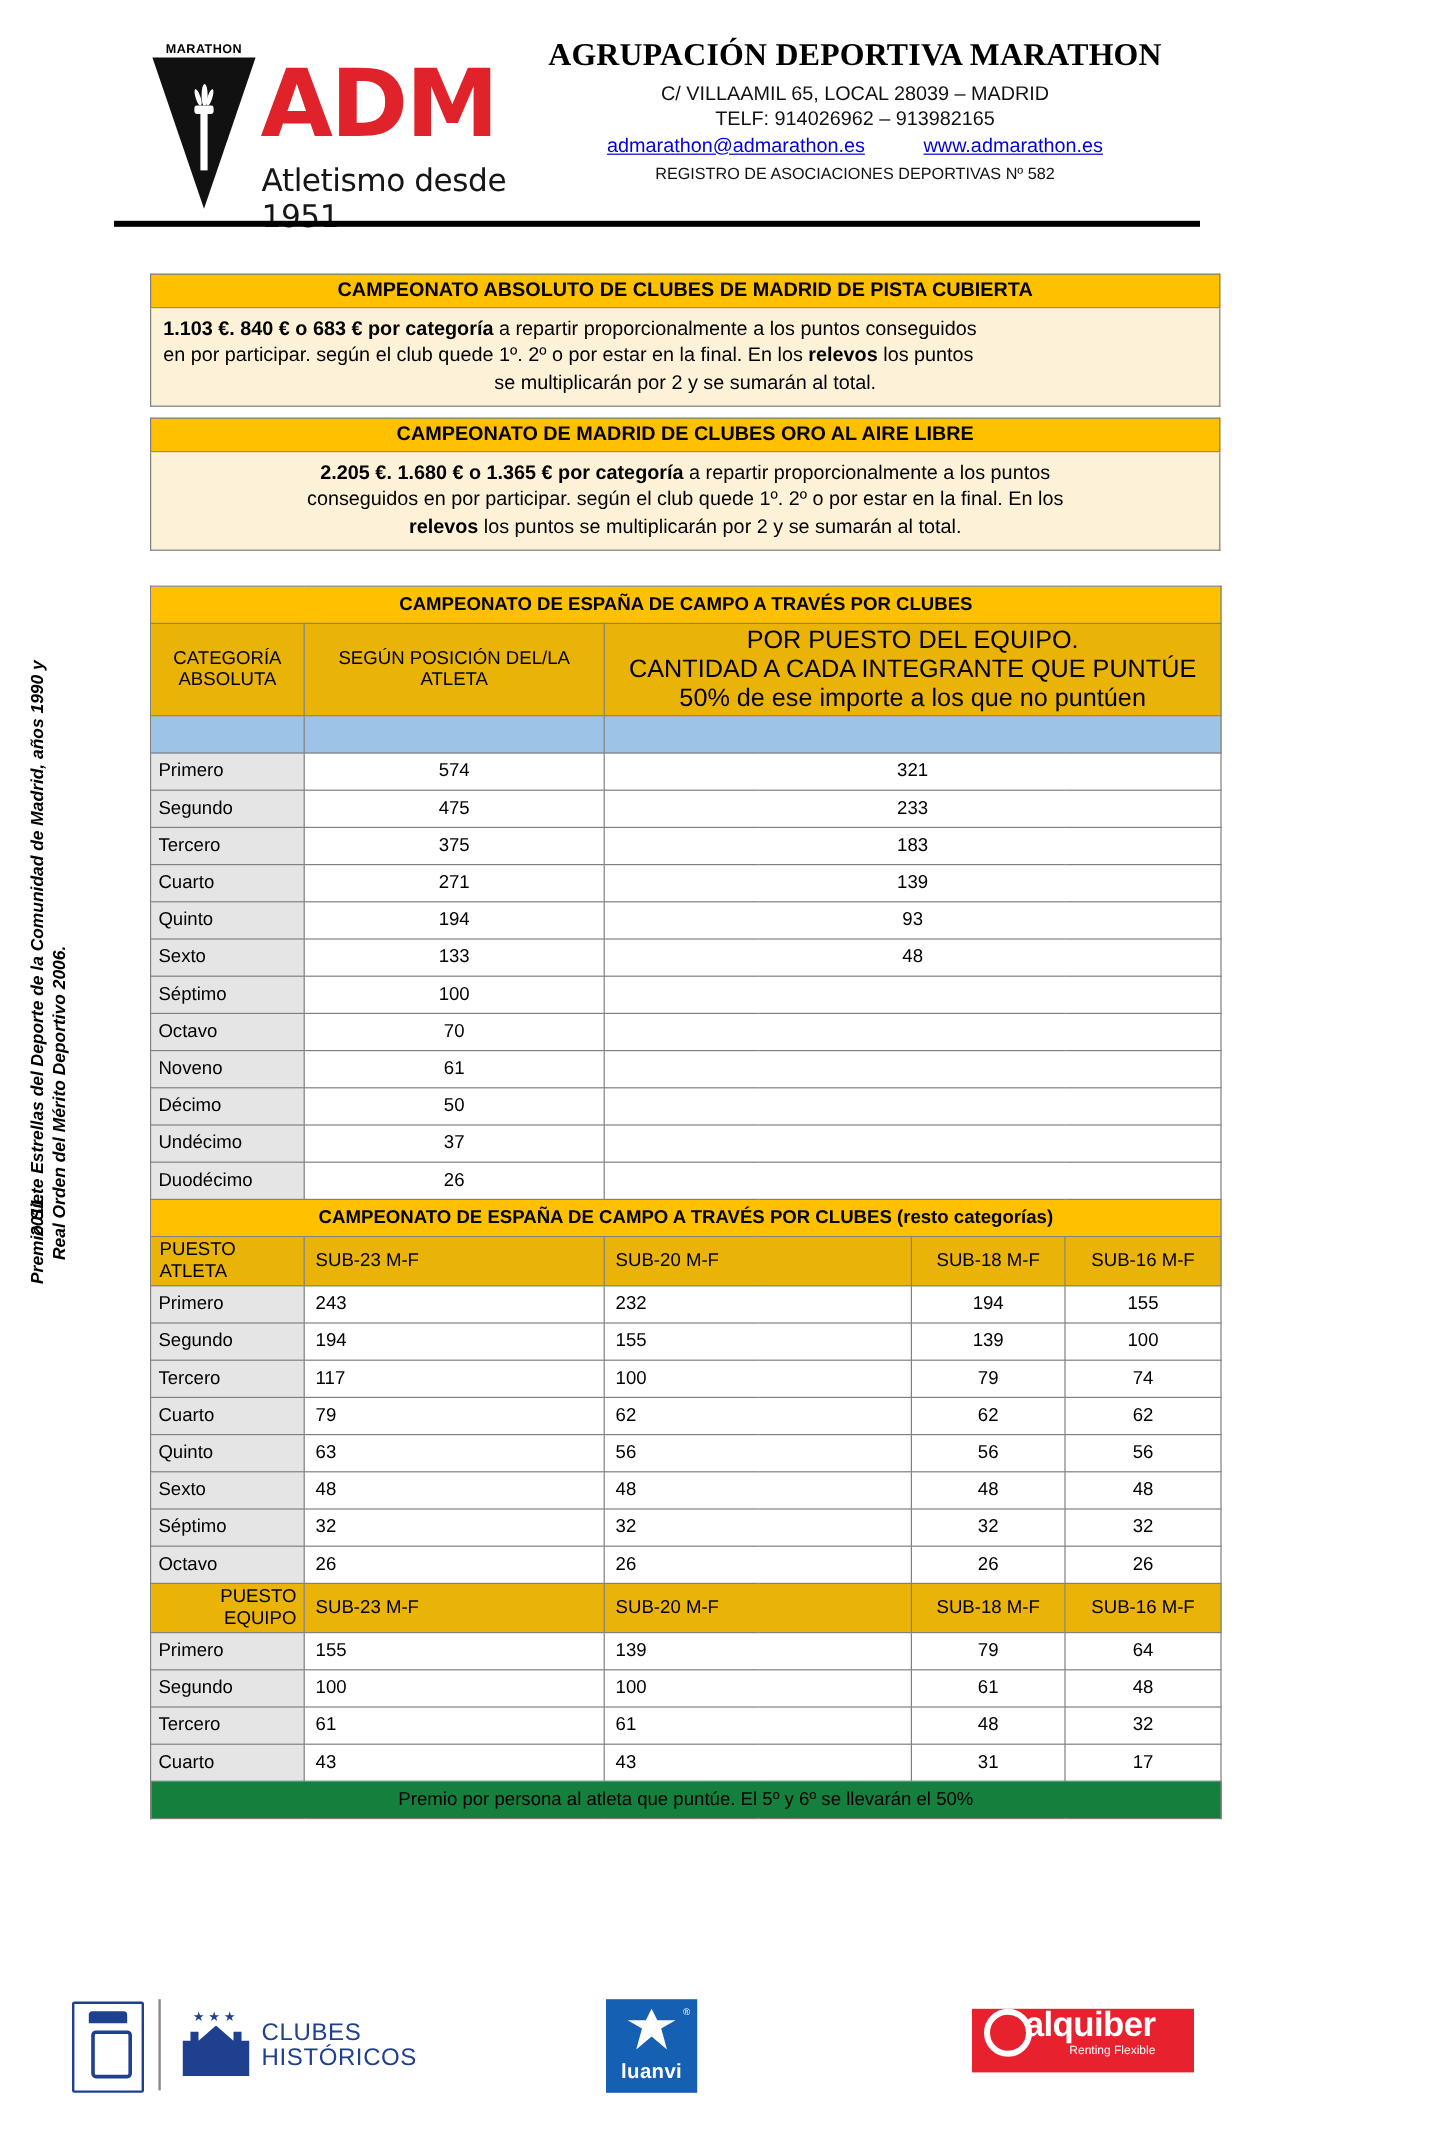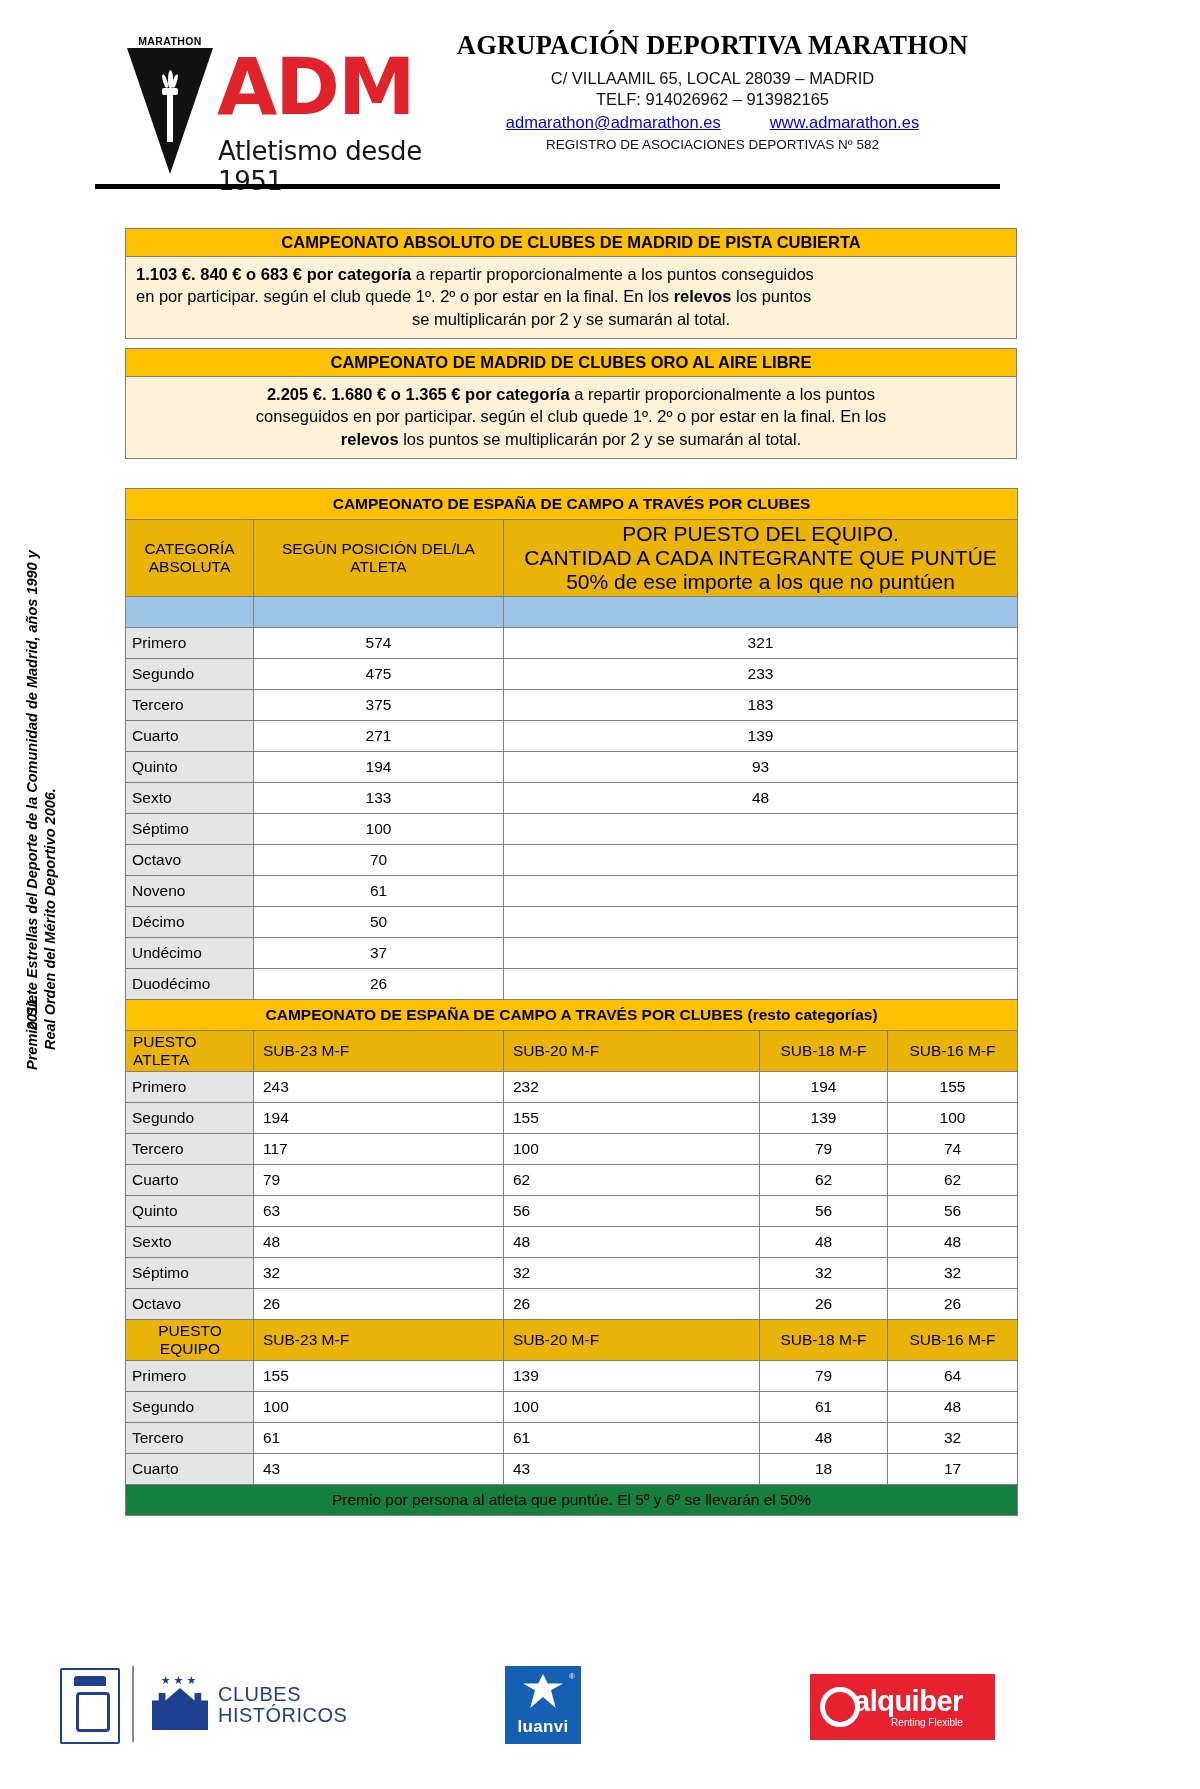--- a/index.html
+++ b/index.html
@@ -206,23 +206,23 @@
     clip-path:polygon(50% 0,62% 28%,100% 28%,70% 48%,82% 100%,50% 68%,18% 100%,30% 48%,0 28%,38% 28%);
   }
   .f-luanvi .reg{
     position:absolute; right:6px; top:6px; color:#fff; font-size:8px;
   }
   .f-luanvi .name{
     position:absolute; left:0; bottom:7px; width:76px; text-align:center;
     color:#ffffff; font-size:17px; font-weight:bold; letter-spacing:.3px;
   }
   .f-alquiber{
-    position:absolute; left:810px; top:14px; width:185px; height:66px;
+    position:absolute; left:810px; top:14px; width:185px; height:53px;
     background:#e8212e;
-    display:flex; align-items:center;
+    display:flex; 
   }
   .f-alquiber .circ{
     width:30px;height:30px;border:5px solid #ffffff;border-radius:50%;
     margin-left:10px;
   }
   .f-alquiber .wrap{
     margin-left:-6px; color:#ffffff;
   }
   .f-alquiber .big{
     font-size:29px; font-weight:bold; line-height:29px; letter-spacing:-.5px;
@@ -460,21 +460,21 @@
         <tr>
           <td class="c-name">Octavo</td>
           <td class="c-num left">26</td>
           <td class="c-num left" colspan="2">26</td>
           <td class="c-num">26</td>
           <td class="c-num">26</td>
         </tr>
       </tbody>
     <tbody>
       <tr>
-        <td class="t-head" style="text-align:center;padding-left:7px">PUESTO EQUIPO</td>
+        <td class="t-head" style="text-align:right;padding-left:7px">PUESTO EQUIPO</td>
         <td class="t-head" style="text-align:left;padding-left:9px">SUB-23 M-F</td>
         <td class="t-head" style="text-align:left;padding-left:9px" colspan="2">SUB-20 M-F</td>
         <td class="t-head">SUB-18 M-F</td>
         <td class="t-head">SUB-16 M-F</td>
       </tr>
     </tbody>
     <tbody id="resto-equipo-rows">
         <tr>
           <td class="c-name">Primero</td>
           <td class="c-num left">155</td>
@@ -493,21 +493,21 @@
           <td class="c-name">Tercero</td>
           <td class="c-num left">61</td>
           <td class="c-num left" colspan="2">61</td>
           <td class="c-num">48</td>
           <td class="c-num">32</td>
         </tr>
         <tr>
           <td class="c-name">Cuarto</td>
           <td class="c-num left">43</td>
           <td class="c-num left" colspan="2">43</td>
-          <td class="c-num">18</td>
+          <td class="c-num">31</td>
           <td class="c-num">17</td>
         </tr>
       </tbody>
     <tbody>
       <tr>
         <td class="foot-note" colspan="6">Premio por persona al atleta que puntúe. El 5º y 6º se llevarán el 50%</td>
       </tr>
     </tbody>
   </table>
 </div>

